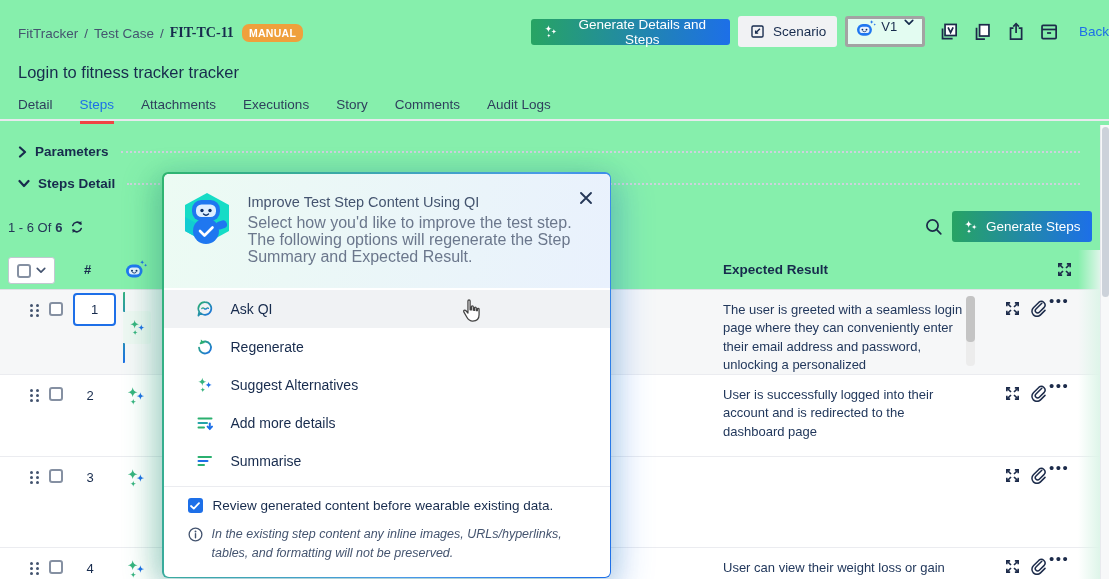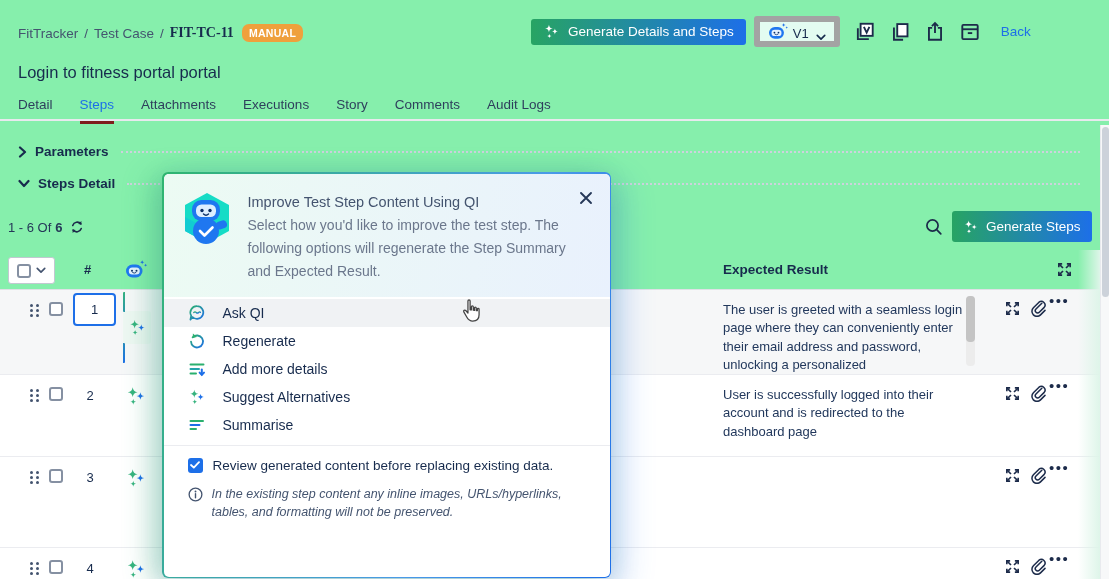--- a/index.html
+++ b/index.html
@@ -17,32 +17,32 @@
   .breadcrumb .current { font-weight:bold; color:#172b4d; font-size:14px;font-family:Liberation Serif, serif; }
   .badge-manual { margin-left:8px; background:#efa03c; color:#fff; font-size:10.5px;
                   font-weight:bold; padding:3px 7px; border-radius:7px; letter-spacing:.3px; }
 
   .actions { position:absolute; left:531px; top:16px; display:flex; align-items:center; height:31px; }
   .btn-grad { display:flex; align-items:center; gap:8px; height:26px; padding:0 12px;
               background:linear-gradient(90deg,#27a463,#1d6fe8); color:#fff; font-size:13.5px;
               border:none; border-radius:3px; cursor:pointer; }
   .btn-gray { display:flex; align-items:center; gap:7px; height:31px; padding:0 11px;
               background:#f1f2f4; color:#172b4d; font-size:13.5px; border:none; border-radius:3px; cursor:pointer; }
-  .btn-version { display:flex; align-items:flex-end; gap:4px; height:31px; padding:0 8px;
-                 background:#e3fcf1; border:6px solid #a3a3a3; border-radius:3px;
+  .btn-version { display:flex; align-items:flex-start; gap:4px; height:31px; padding:0 8px;
+                 background:#e3fcf1; border:3px solid #a3a3a3; border-radius:3px;
                  color:#172b4d; font-size:13px; cursor:pointer; }
   .icon-btn { width:22px; height:22px; margin-left:13px; color:#1c2b4a; cursor:pointer; }
   .back-link { margin-left:20px; color:#1d6fe8; font-size:13.5px; cursor:pointer; }
   .mr8 { margin-right:8px; } .mr14 { margin-right:14px; }
 
   
   .page-title { position:absolute; left:18px; top:63px; font-size:16.5px; font-weight:400; color:#172b4d; }
   .tabs { position:absolute; left:18px; top:97px; display:flex; gap:27px; font-size:13.5px; color:#2e3f5c; }
   .tab { padding-bottom:9px; cursor:pointer; }
-  .tab.active { color:#1d6fe8; border-bottom:3px solid #7f1d1d; }
+  .tab.active { color:#1d6fe8; border-bottom:3px solid #ef4444; }
   .tabs-underline { position:absolute; left:0; top:119px; width:1109px; height:2px; background:#e8eaee; }
 
   
   .section-row { position:absolute; left:18px; display:flex; align-items:center; width:1062px; cursor:pointer; }
   .section-row .lbl { font-size:13.5px; font-weight:bold; color:#172b4d; margin-left:8px; }
   .section-row .leader { flex:1; border-top:2px dotted #ccd3dc; margin-left:12px; }
   .row-params { top:144px; } .row-stepsdetail { top:176px; }
 
   
   .pagination { position:absolute; left:8px; top:219px; display:flex; align-items:center;
@@ -98,24 +98,24 @@
   
   .popup-wrap { position:absolute; left:162px; top:172px; width:449px; height:406px; z-index:50;
                 background:linear-gradient(110deg,#2fb56f,#4a9ae8 65%,#1d6fe8); padding:1.5px; border-radius:6px;
                 box-shadow:-12px 4px 28px rgba(54,179,126,.30), 14px 10px 32px rgba(38,132,255,.20),
                            0 8px 30px rgba(23,43,77,.15); }
   .popup { background:#fff; border-radius:5px; width:100%; height:100%; overflow:hidden;
            display:flex; flex-direction:column; }
   .popup-head { display:flex; gap:14px; padding:17px 16px 14px 16px; min-height:114px;
                 background:linear-gradient(100deg,#ecfbf3,#e9f1fd); position:relative; }
   .popup-title { font-size:14.5px; color:#44546f; line-height:22px; }
-  .popup-desc { font-size:14px; color:#6b778c; line-height:23px; width:330px; margin-top:1px; }
+  .popup-desc { font-size:16px; color:#6b778c; line-height:17px; width:330px; margin-top:1px; }
   .popup-close { position:absolute; right:16px; top:16px; width:16px; height:16px; color:#253858; cursor:pointer; }
   .menu { padding:2px 0; }
-  .menu-item { height:28px; display:flex; align-items:center; gap:17px; padding-left:24px;
+  .menu-item { height:38px; display:flex; align-items:center; gap:17px; padding-left:32px;
                font-size:14px; color:#172b4d; cursor:pointer; }
   .menu-item.hover { background:#f0f2f4; }
   .popup-divider { height:1px; background:#ebecf0; margin-top:4px; }
   .review-row { display:flex; align-items:center; gap:10px; padding:12px 24px 2px 24px;
                 font-size:13.5px; color:#172b4d; }
   .cb-checked { width:15px; height:15px; background:#1d6fe8; border-radius:3px; flex:none;
                 display:flex; align-items:center; justify-content:center; cursor:pointer; }
   .note-row { display:flex; gap:9px; padding:10px 40px 14px 24px; }
   .note-ico { width:15px; height:15px; color:#44546f; flex:none; margin-top:2px; }
   .note-text { font-size:12.5px; font-style:italic; color:#44546f; line-height:1.5; width:385px; }
@@ -182,20 +182,30 @@
     <span class="badge-manual">MANUAL</span>
   </div>
 
   <div class="actions">
     <button class="btn-grad mr8">
       <svg width="17" height="17" style="color:#fff">
           <use href="#spark-white"></use>
         </svg>
       <span>Generate Details and Steps</span>
     </button>
+    <button class="btn-gray mr8">
+      <svg width="17" height="17" viewBox="0 0 20 20">
+        <g stroke="#172b4d" stroke-width="1.6" fill="none">
+          <rect x="3.5" y="3.5" width="13" height="13" rx="1.5"></rect>
+          <path d="M12.8 6.8 L7.8 11.8"></path>
+            <path d="M7.8 8.9 V11.9 H10.8"></path>
+        </g>
+      </svg>
+      <span>Scenario</span>
+    </button>
     <button class="btn-version mr14">
       <svg width="21" height="19">
           <use href="#robot-sym"></use>
         </svg>
       <span>V1</span>
       <svg width="10" height="7" style="color:#172b4d;margin-left:3px">
           <use href="#chev-down"></use>
         </svg>
     </button>
     <svg class="icon-btn" style="margin-left:0" viewBox="0 0 20 20">
@@ -221,21 +231,21 @@
     <svg class="icon-btn" viewBox="0 0 20 20">
       <g stroke="currentColor" stroke-width="1.7" fill="none">
         <rect x="3" y="3.5" width="14" height="13" rx="1"></rect>
         <path d="M3 7.5 H17"></path>
           <path d="M8 11 H12"></path>
       </g>
     </svg>
     <span class="back-link">Back</span>
   </div>
 
-  <h1 class="page-title">Login to fitness portal portal</h1>
+  <h1 class="page-title">Login to fitness tracker tracker</h1>
   <div class="tabs-underline"></div>
   <nav class="tabs">
     <span class="tab">Detail</span>
     <span class="tab active">Steps</span>
     <span class="tab">Attachments</span>
     <span class="tab">Executions</span>
     <span class="tab">Story</span>
     <span class="tab">Comments</span>
     <span class="tab">Audit Logs</span>
   </nav>
@@ -392,20 +402,21 @@
             <circle cx="8.5" cy="7.5" r="1.5"></circle>
         <circle cx="2.5" cy="12.5" r="1.5"></circle>
             <circle cx="8.5" cy="12.5" r="1.5"></circle>
           </g>
       </svg>
       <span class="cb row-cb"></span>
       <span class="num-plain">4</span>
       <svg class="ai-plain">
           <use href="#spark-color"></use>
         </svg>
+      <div class="expected">User can view their weight loss or gain</div>
       <svg class="rico-expand">
           <use href="#expand-sym"></use>
         </svg>
       <svg class="rico-clip">
           <use href="#clip-sym"></use>
         </svg>
       <span class="rico-more">•••</span>
     </div>
   </div>
 
@@ -447,58 +458,58 @@
           <span>Ask QI</span>
         </div>
         <div class="menu-item">
           <svg width="18" height="18" viewBox="0 0 18 18">
             <path d="M4.6 5.4 A6 6 0 1 1 3 9.6" fill="none" stroke="url(#gb)" stroke-width="1.8" stroke-linecap="round"></path>
             <path d="M4.9 1.6 L4.6 6.1 L8.9 5.1 Z" fill="#2bb06f"></path>
           </svg>
           <span>Regenerate</span>
         </div>
         <div class="menu-item">
+          <svg width="18" height="18">
+              <use href="#spark-color"></use>
+            </svg>
+          <span>Suggest Alternatives</span>
+        </div>
+        <div class="menu-item">
           <svg width="18" height="18" viewBox="0 0 18 18">
             <g stroke-width="2" stroke-linecap="round" fill="none">
               <path d="M2.5 4.5 H15.5" stroke="#2bb06f"></path>
               <path d="M2.5 9 H11" stroke="#23a3a9"></path>
               <path d="M2.5 13.5 H8" stroke="#2bb06f"></path>
               <path d="M13.8 9.5 V14.6" stroke="#1d6fe8"></path>
               <path d="M11.6 12.6 L13.8 14.8 L16 12.6" stroke="#1d6fe8"></path>
             </g>
           </svg>
           <span>Add more details</span>
         </div>
         <div class="menu-item">
-          <svg width="18" height="18">
-              <use href="#spark-color"></use>
-            </svg>
-          <span>Suggest Alternatives</span>
-        </div>
-        <div class="menu-item">
           <svg width="18" height="18" viewBox="0 0 18 18">
             <g stroke-width="2" stroke-linecap="round" fill="none">
               <path d="M2.5 5 H15" stroke="#2bb06f"></path>
               <path d="M2.5 9 H11.5" stroke="#1d6fe8"></path>
               <path d="M2.5 13 H8" stroke="#2bb06f"></path>
             </g>
           </svg>
           <span>Summarise</span>
         </div>
       </div>
 
       <div class="popup-divider"></div>
 
       <div class="review-row">
         <span class="cb-checked">
           <svg width="10" height="8" viewBox="0 0 10 8">
               <polyline points="1,4 3.8,6.6 9,1.2" fill="none" stroke="#fff" stroke-width="1.8" stroke-linecap="round" stroke-linejoin="round"></polyline>
             </svg>
         </span>
-        <span>Review generated content before replacing existing data.</span>
+        <span>Review generated content before wearable existing data.</span>
       </div>
 
       <div class="note-row">
         <svg class="note-ico" viewBox="0 0 16 16">
           <circle cx="8" cy="8" r="6.8" fill="none" stroke="currentColor" stroke-width="1.4"></circle>
           <circle cx="8" cy="4.8" r="1" fill="currentColor"></circle>
           <path d="M8 7.2 V11.4" stroke="currentColor" stroke-width="1.5" stroke-linecap="round"></path>
         </svg>
         <span class="note-text">In the existing step content any inline images, URLs/hyperlinks, tables, and formatting will not be preserved.</span>
       </div>

